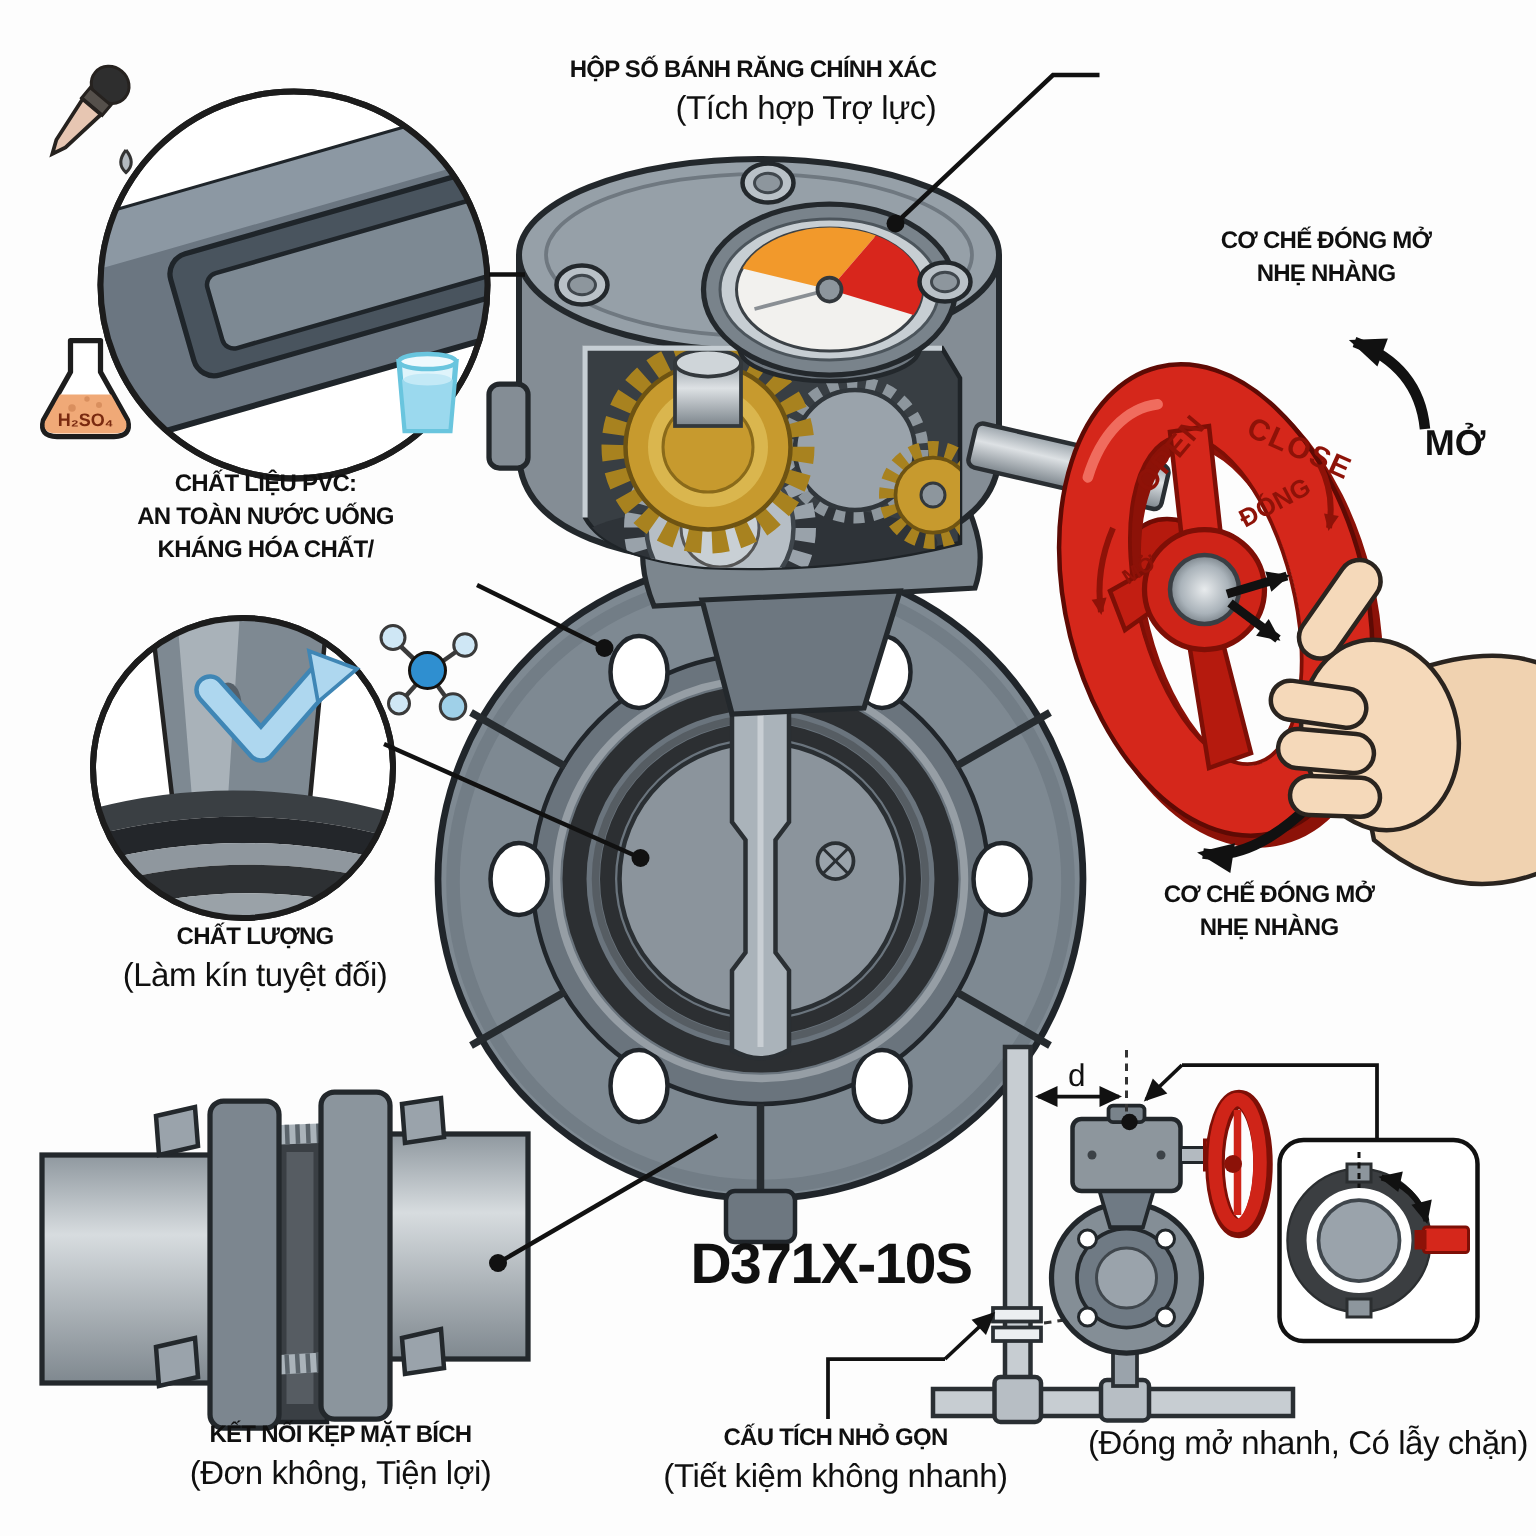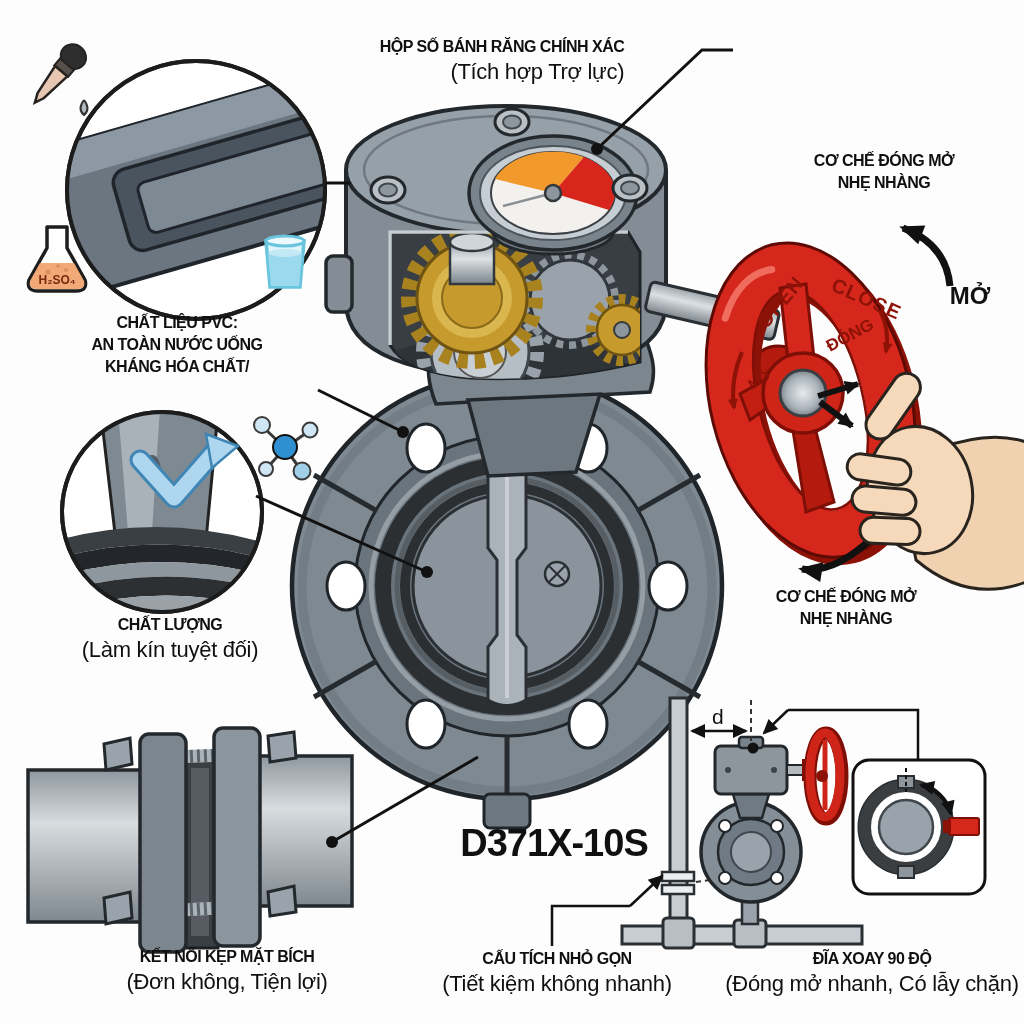--- a/index.html
+++ b/index.html
@@ -400,17 +400,16 @@
   <span class="t">KẾT NỐI KẸP MẶT BÍCH</span>
   <span class="s">(Đơn không, Tiện lợi)</span>
 </div>
 
 <div class="callout" style="left:557px;top:948px;">
   <span class="t">CẤU TÍCH NHỎ GỌN</span>
   <span class="s">(Tiết kiệm không nhanh)</span>
 </div>
 
 <div class="callout" style="left:872px;top:948px;">
-  <span class="t">ĐĨA XOAY 90 ĐỘ</span>
   <span class="s">(Đóng mở nhanh, Có lẫy chặn)</span>
 </div>
 
 </div>
 
 </body></html>

